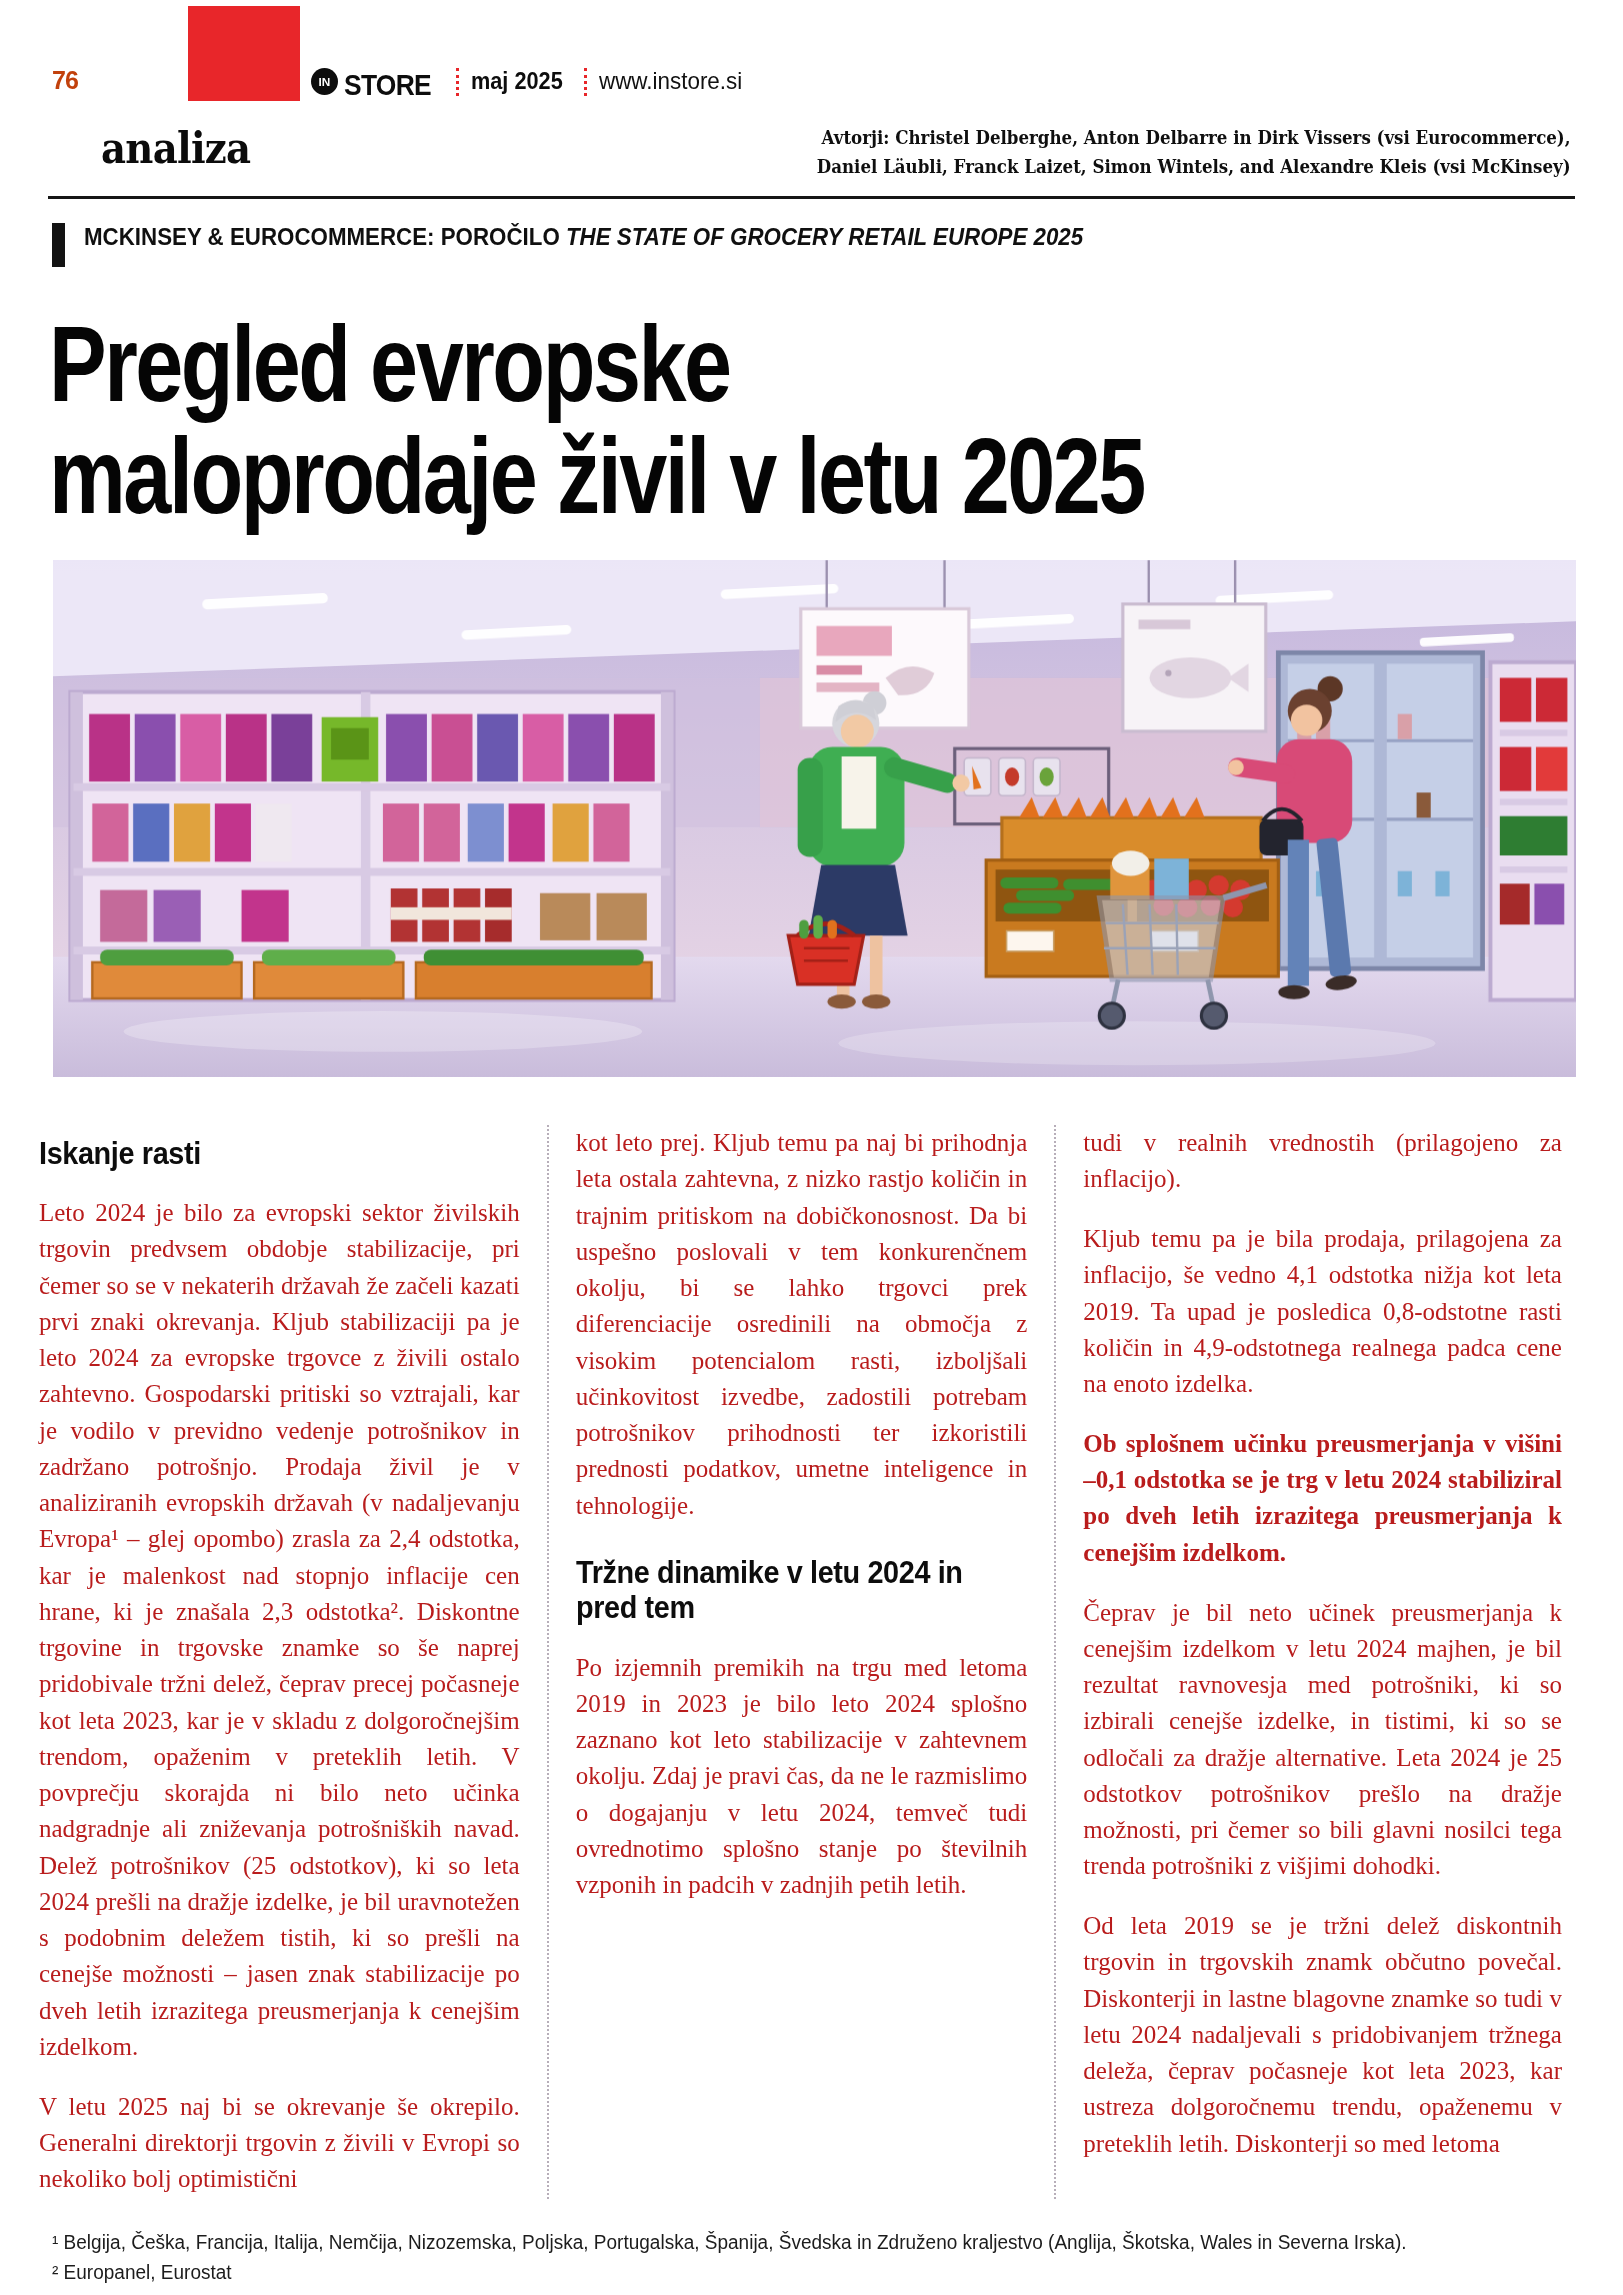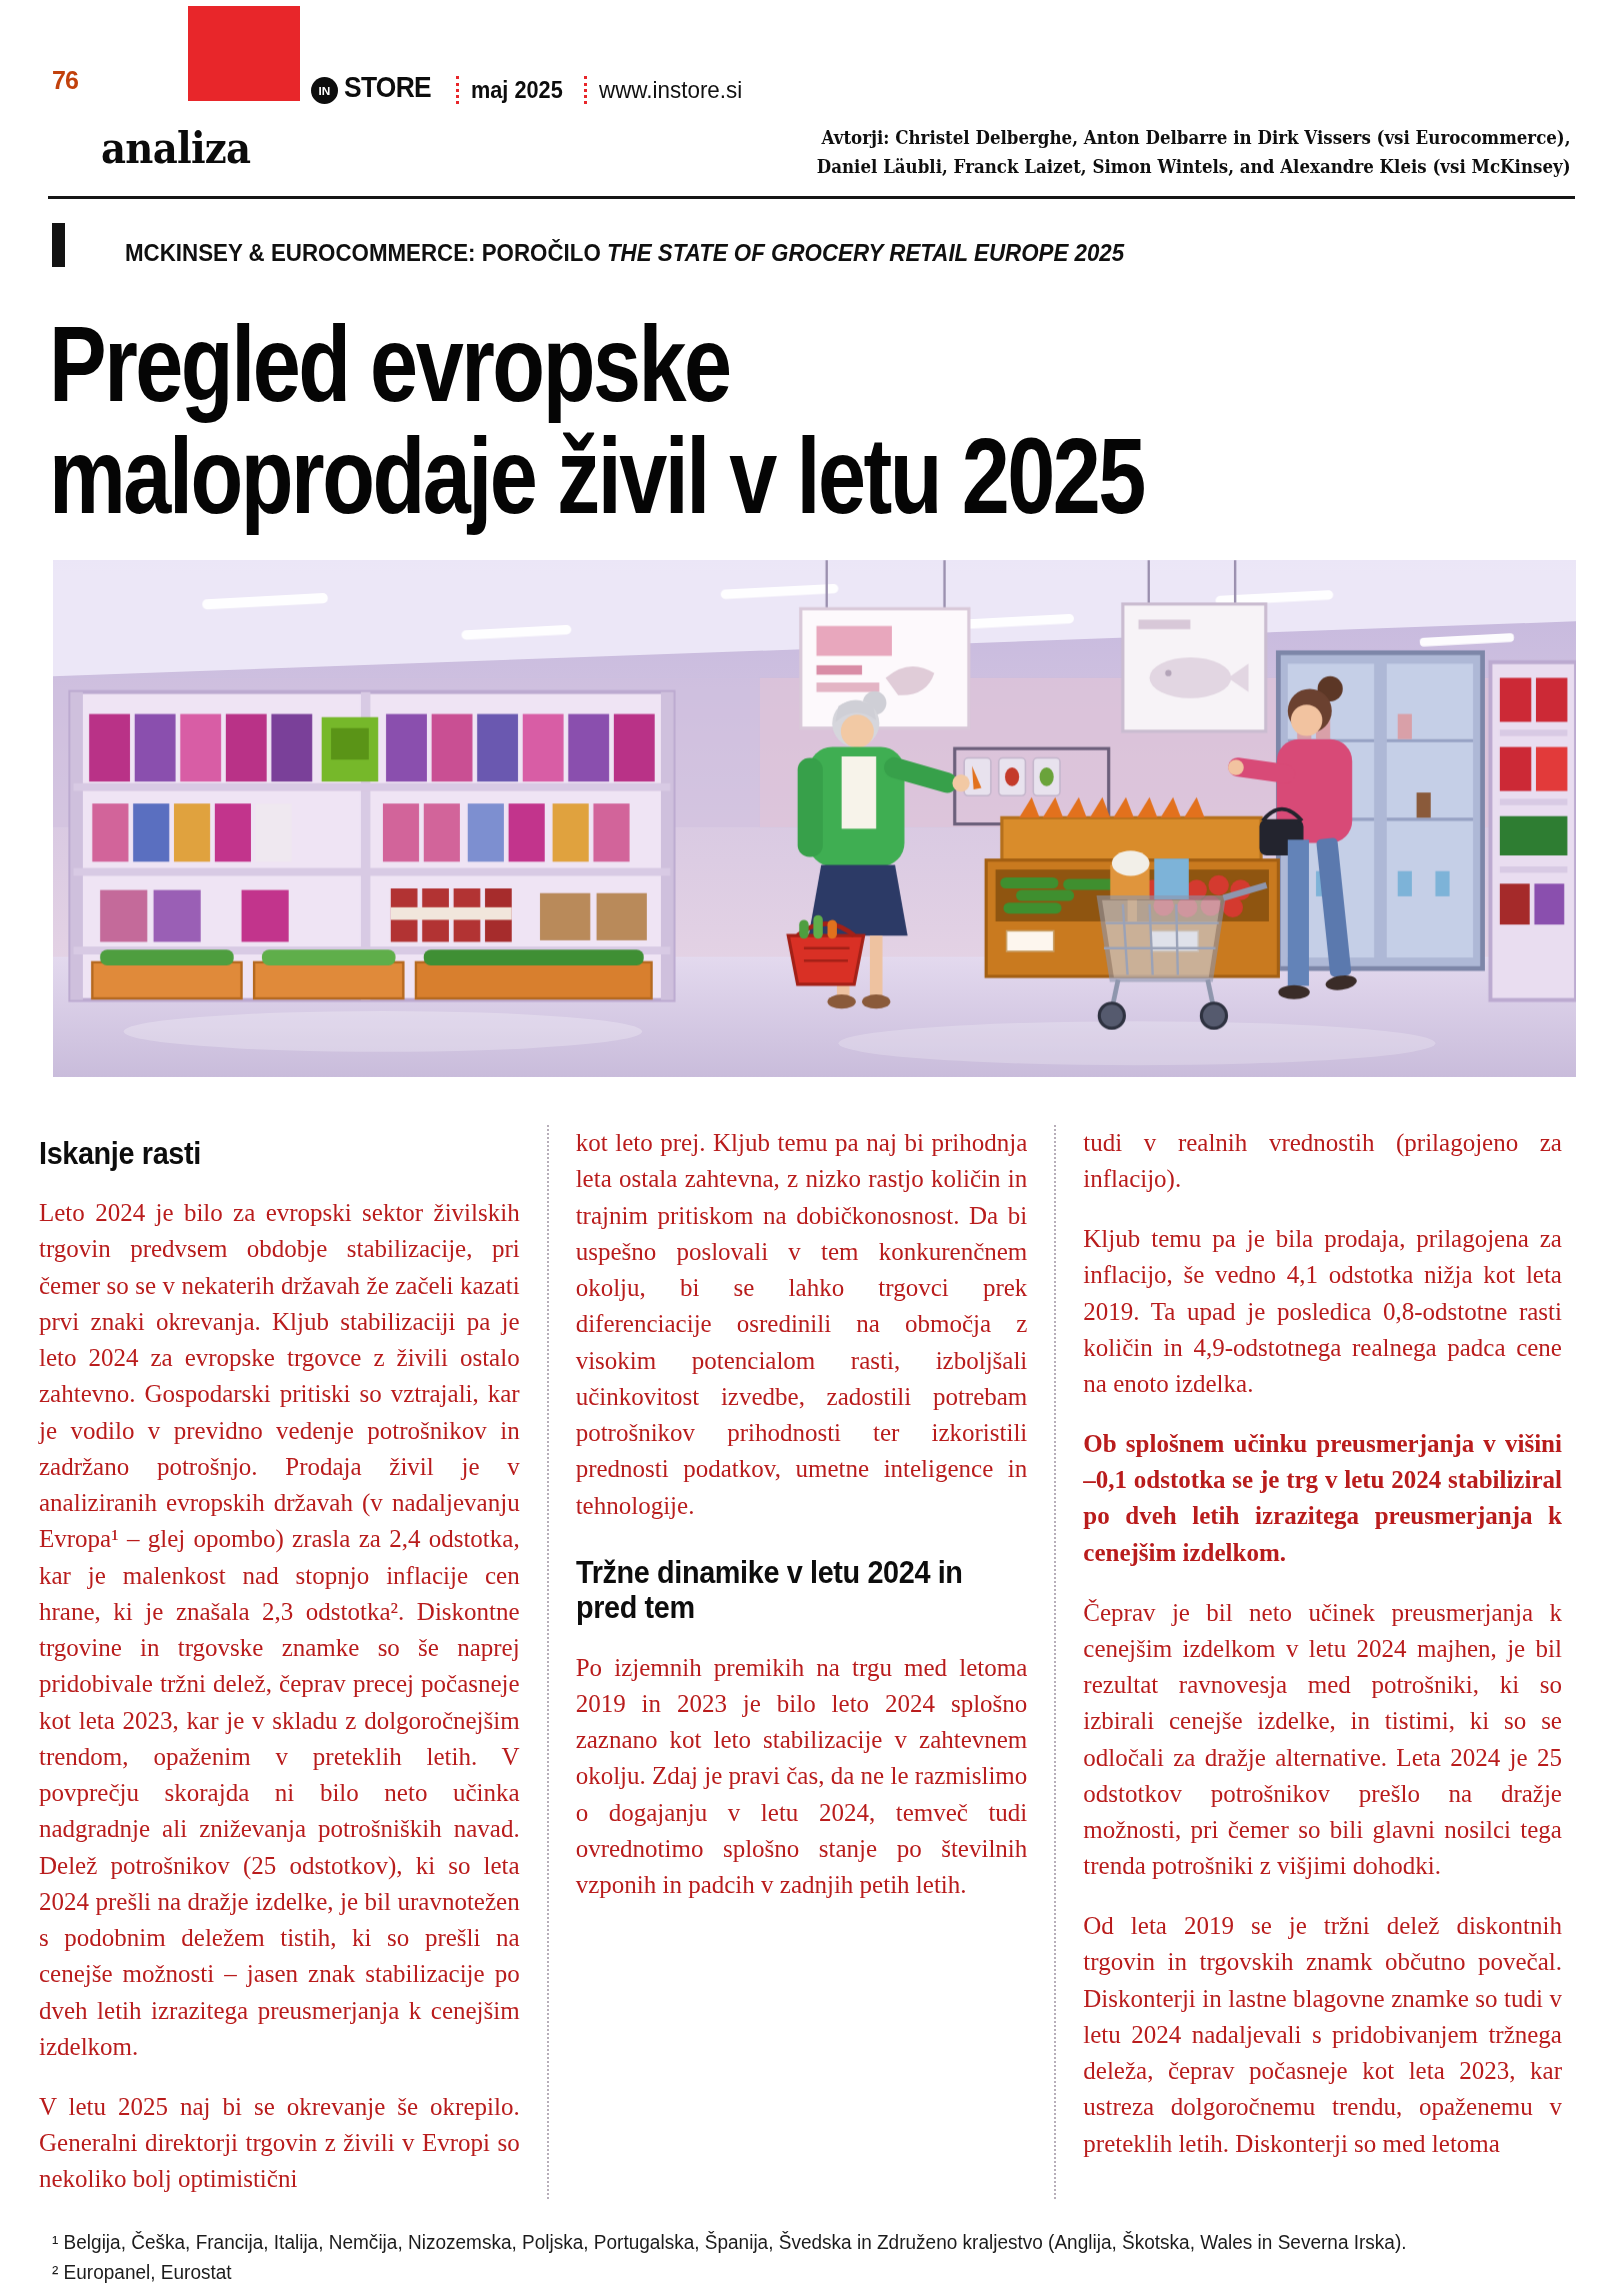--- a/index.html
+++ b/index.html
@@ -7,40 +7,40 @@
   body {
     width:1623px; height:2295px; position:relative; margin:0 auto;
     font-family:"Liberation Serif", serif; color:#151515;
     -webkit-font-smoothing:antialiased;
   }
   .abs { position:absolute; }
 
   
   .pagenum { left:52px; top:66px; font:bold 25px "Liberation Sans",sans-serif; color:#c2410c; letter-spacing:-0.8px; }
   .red-block { left:188px; top:6.3px; width:112px; height:95px; background:#e8262a; }
-  .brandrow { left:311px; top:68px; height:36px; display:flex; align-items:flex-end; gap:12.6px; }
+  .brandrow { left:311px; top:68px; height:36px; display:flex; align-items:flex-start; gap:12.6px; }
   .in-circle { width:27px; height:27px; border-radius:50%; background:#0d0d0d; color:#fff;
     display:flex; align-items:center; justify-content:center;
     font:bold 11.8px "Liberation Sans",sans-serif; letter-spacing:0; }
   .store { font:bold 30px "Liberation Sans",sans-serif; letter-spacing:-0.8px; color:#0d0d0d;
     transform:scaleX(.88); transform-origin:left center; margin-left:-6.3px; }
   .dotsep { width:0; height:28px; border-left:3.1px dotted #e8262a; }
   .issue { font:bold 23.6px "Liberation Sans",sans-serif; color:#0d0d0d; transform:scaleX(.92); transform-origin:left center; }
   .site  { font:23.6px "Liberation Sans",sans-serif; color:#111; transform:scaleX(.95); transform-origin:left center; }
 
   
   .section-label { left:101px; top:124px; font:bold 42px "DejaVu Serif",serif;
     letter-spacing:-0.8px; transform:scaleX(.92); transform-origin:left top; color:#0b0b0b; }
   .authors { right:52px; top:124px; text-align:right;
     font:bold 18.5px "DejaVu Serif",serif; line-height:1.55; color:#0f0f0f;
     transform:scaleX(.9); transform-origin:right top; letter-spacing:0; }
   .top-rule { left:48px; right:48px; top:196px; height:3.1px; background:#161616; }
 
   
-  .kicker { left:52px; top:223px; display:flex; align-items:flex-end;gap:41px; }
+  .kicker { left:52px; top:223px; display:flex; align-items:flex-start; }
   .kicker-bar { width:12.6px; height:44px; background:#131313; margin-right:19px; }
   .kicker-text { font:bold 24px "Liberation Sans",sans-serif; color:#101010;
     transform:scaleX(.93); transform-origin:left center; white-space:nowrap; letter-spacing:0; }
   .kicker-text .it { font-style:italic; }
 
   
   .headline { left:49px; top:308px; font:bold 108px "Liberation Sans",sans-serif;
     color:#050505; line-height:1.04; letter-spacing:-3.1px;
     transform:scaleX(.8); transform-origin:left top; white-space:nowrap; }
 

